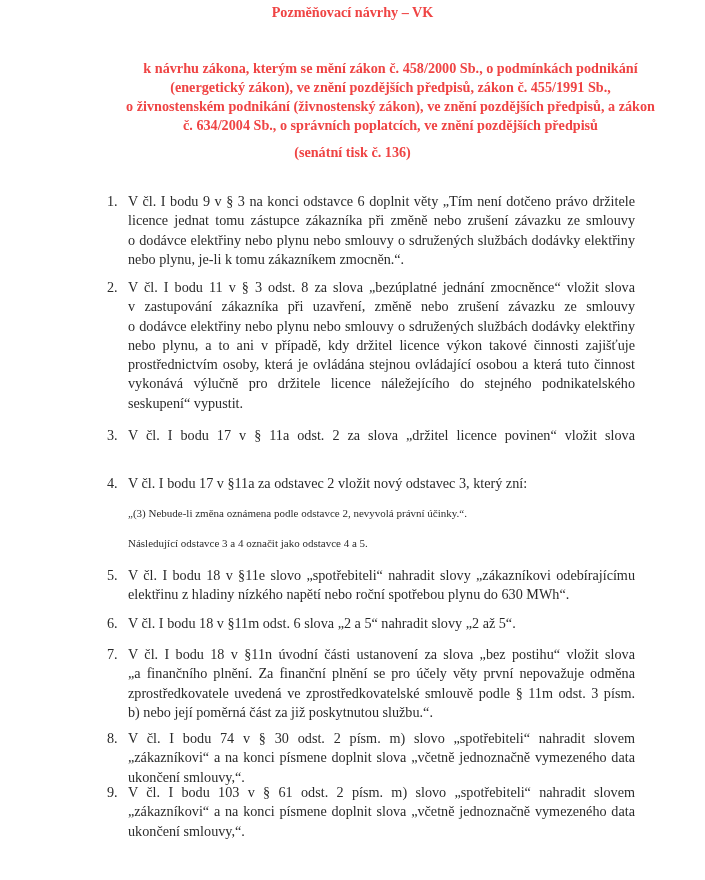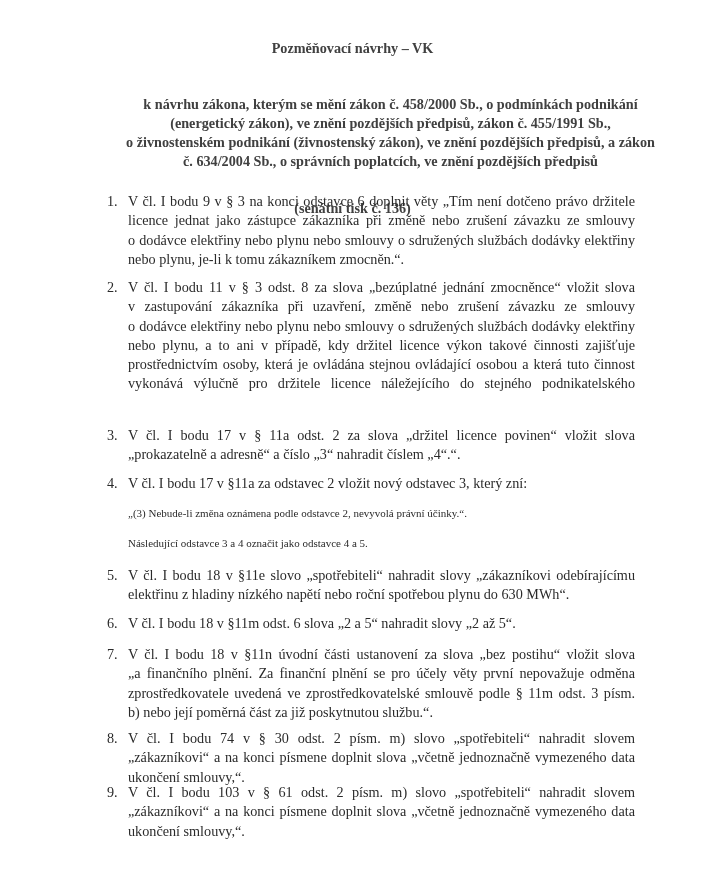--- a/index.html
+++ b/index.html
@@ -1,20 +1,20 @@
 <!DOCTYPE html>
 <html><head>
 <meta charset="utf-8">
 <style>
   html, body { margin: 0; padding: 0; background: #ffffff; }
   body { width: 705px; height: 880px; overflow: hidden; position: relative;
          font-family: "Liberation Serif", "DejaVu Serif", serif; color: #2a2a2a; }
   .page { position: absolute; left: 0; top: 0; width: 705px; height: 880px; }
   .hdr { position: absolute; left: 0; width: 705px; text-align: center;
-         font-weight: bold; font-size: 14.2px; line-height: 19px; color: #404040; margin-top: 36px; }
+         font-weight: bold; font-size: 14.2px; line-height: 19px; color: #ef4444; }
   .hdr div { white-space: nowrap; }
   .item { position: absolute; left: 107px; width: 528px; font-size: 14.2px; line-height: 19.3px; }
   .item .num { position: absolute; left: 0; top: 0; }
   .item .txt { margin-left: 21px; text-align: justify; }
   .item .txt div { text-align: justify; text-align-last: justify; white-space: nowrap; }
   .item .txt div.last { text-align-last: left; }
   .sub { position: absolute; left: 128px; font-size: 11px; line-height: 19px; white-space: nowrap; }
 </style>
 </head>
 <body>
@@ -23,51 +23,51 @@
 
   <div class="hdr" style="top:3px;">
     <div>Pozměňovací návrhy – VK</div>
   </div>
   <div class="hdr" style="top:59px;padding-left:38px;">
     <div>k návrhu zákona, kterým se mění zákon č. 458/2000 Sb., o podmínkách podnikání</div>
     <div>(energetický zákon), ve znění pozdějších předpisů, zákon č. 455/1991 Sb.,</div>
     <div>o živnostenském podnikání (živnostenský zákon), ve znění pozdějších předpisů, a zákon</div>
     <div>č. 634/2004 Sb., o správních poplatcích, ve znění pozdějších předpisů</div>
   </div>
-  <div class="hdr" style="top:163px;">
+  <div class="hdr" style="top:143px;">
     <div>(senátní tisk č. 136)</div>
   </div>
 
   <div class="item" style="top:192px;">
     <span class="num">1.</span>
     <div class="txt">
       <div>V čl. I bodu 9 v § 3 na konci odstavce 6 doplnit věty „Tím není dotčeno právo držitele</div>
-      <div>licence jednat jako zástupce zákazníka při změně nebo zrušení závazku ze smlouvy</div>
+      <div>licence jednat tomu zástupce zákazníka při změně nebo zrušení závazku ze smlouvy</div>
       <div>o dodávce elektřiny nebo plynu nebo smlouvy o sdružených službách dodávky elektřiny</div>
       <div class="last">nebo plynu, je-li k tomu zákazníkem zmocněn.“.</div>
     </div>
   </div>
 
   <div class="item" style="top:278px;">
     <span class="num">2.</span>
     <div class="txt">
       <div>V čl. I bodu 11 v § 3 odst. 8 za slova „bezúplatné jednání zmocněnce“ vložit slova</div>
       <div>v zastupování zákazníka při uzavření, změně nebo zrušení závazku ze smlouvy</div>
       <div>o dodávce elektřiny nebo plynu nebo smlouvy o sdružených službách dodávky elektřiny</div>
       <div>nebo plynu, a to ani v případě, kdy držitel licence výkon takové činnosti zajišťuje</div>
       <div>prostřednictvím osoby, která je ovládána stejnou ovládající osobou a která tuto činnost</div>
       <div>vykonává výlučně pro držitele licence náležejícího do stejného podnikatelského</div>
+      <div class="last">seskupení“ vypustit.</div>
     </div>
   </div>
 
   <div class="item" style="top:426px;">
     <span class="num">3.</span>
     <div class="txt">
       <div>V čl. I bodu 17 v § 11a odst. 2 za slova „držitel licence povinen“ vložit slova</div>
-      <div class="last">„prokazatelně a adresně“ a číslo „3“ nahradit číslem „4“.“.</div>
     </div>
   </div>
 
   <div class="item" style="top:474px;">
     <span class="num">4.</span>
     <div class="txt">
       <div class="last">V čl. I bodu 17 v §11a za odstavec 2 vložit nový odstavec 3, který zní:</div>
     </div>
   </div>
   <div class="sub" style="top:504px;">„(3) Nebude-li změna oznámena podle odstavce 2, nevyvolá právní účinky.“.</div>

